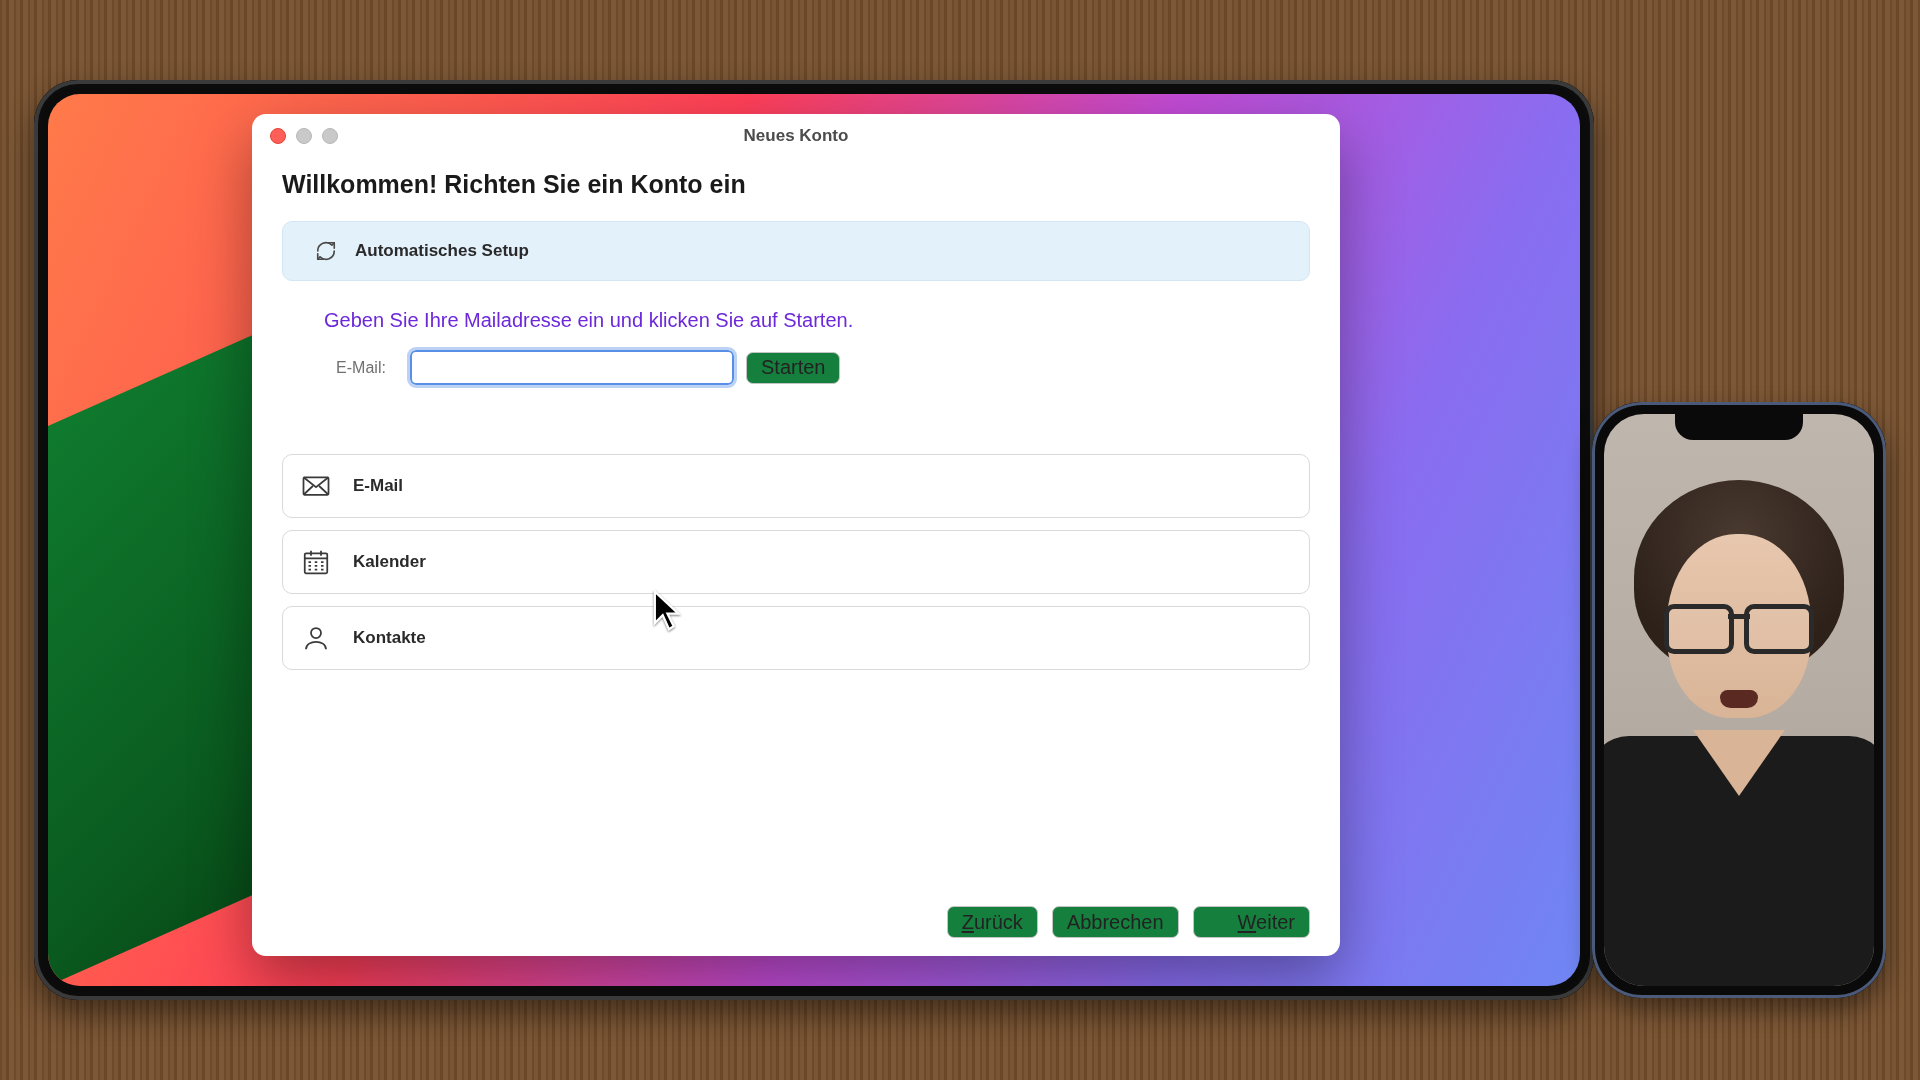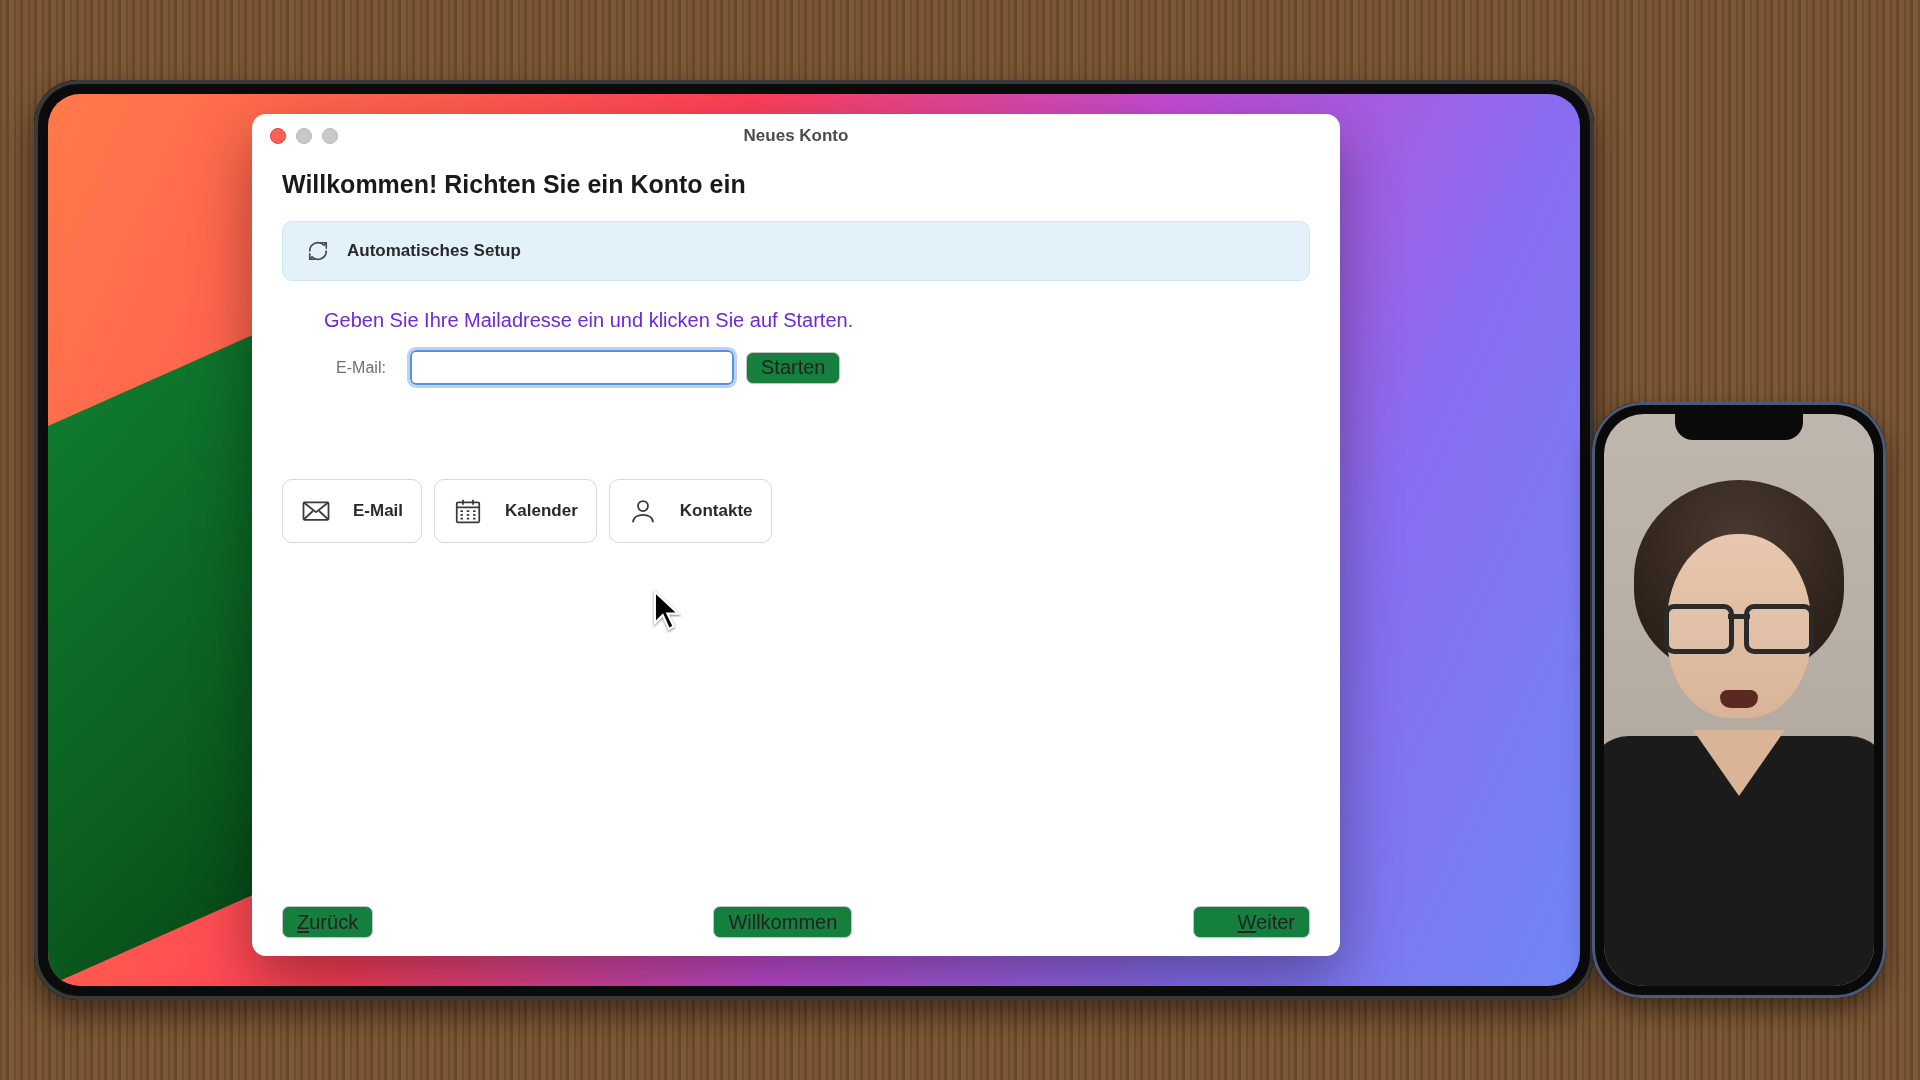--- a/index.html
+++ b/index.html
@@ -44,43 +44,43 @@
   .traffic{display:flex;gap:10px;margin-left:18px;}
   .traffic span{width:14px;height:14px;border-radius:50%;}
   .traffic .close{background:#ff5f57;border:1px solid #e24238;}
   .traffic .min{background:#c9c9c9;border:1px solid #b7b7b7;}
   .traffic .max{background:#c9c9c9;border:1px solid #b7b7b7;}
   .title{position:absolute;left:0;right:0;text-align:center;font-size:17px;color:#4c4c4c;font-weight:600;}
   .content{padding:6px 30px 18px 30px;flex:1;display:flex;flex-direction:column;}
   .heading{font-size:25px;font-weight:700;color:#1a1a1a;margin:6px 0 22px 0;}
   .setup-banner{
     background:#e3f1fb;border:1px solid #d3e6f5;border-radius:10px;
-    height:58px;display:flex;align-items:center;gap:18px;padding:0 24px;
+    height:58px;display:flex;align-items:center;gap:18px;padding:0 32px;
   }
   .setup-banner .txt{font-size:17px;font-weight:700;color:#2a2a2a;}
   .hint{margin:28px 0 18px 42px;font-size:20px;color:#6d28d9;}
   .form-row{display:flex;align-items:center;gap:12px;margin-left:42px;}
   .form-row label{font-size:16px;color:#707070;width:74px;text-align:center;}
   .email-input{
     width:324px;height:35px;border:2px solid #5a8fe8;border-radius:6px;
     outline:3px solid #bcd2f5;outline-offset:0;
     padding:0 8px;font-size:15px;box-sizing:border-box;
   }
   .btn{
     height:32px;padding:0 14px;border:1px solid #c4c4c4;background:#15803d;border-radius:7px;
     font-size:20px;color:#222;cursor:pointer;
   }
-  .options{margin-top:94px;display:flex;flex-direction:row;gap:12px;}
+  .options{margin-top:69px;display:flex;flex-direction:column;gap:12px;}
   .opt{
     border:1px solid #d9d9d9;border-radius:10px;height:62px;
     display:flex;align-items:center;gap:22px;padding:0 18px;cursor:pointer;
   }
   .opt .txt{font-size:17px;font-weight:700;color:#2a2a2a;}
   .footer{
-    margin-top:auto;display:flex;justify-content:space-between;gap:14px;padding-top:18px;
+    margin-top:auto;display:flex;justify-content:flex-end;gap:14px;padding-top:18px;
   }
   .btn.primary{border:1px solid #c4c4c4;padding-left:44px;}
   .uline{text-decoration:underline;text-underline-offset:2px;}
   
   .cursor{
     position:absolute;left:400px;top:476px;pointer-events:none;
   }
   .cursor svg{filter:drop-shadow(0 1px 1px rgba(0,0,0,.5));}
   
   .phone{
@@ -204,21 +204,21 @@
                   <path d="M4 21c0-4 4-6 8-6s8 2 8 6"></path>
                 </svg>
               </span>
               <span class="txt">Kontakte</span>
             </div>
 
           </div>
 
           <div class="footer">
             <button class="btn"><span class="uline">Z</span><span>urück</span></button>
-            <button class="btn">Willkommen</button>
+            <button class="btn">Abbrechen</button>
             <button class="btn primary"><span class="uline">W</span><span>eiter</span></button>
           </div>
         </div>
 
         <div class="cursor">
           <svg width="34" height="44" viewBox="0 0 20 28">
             <path d="M1 1 L1 21 L6 16 L10 25 L13 23 L9 15 L16 15 Z" fill="#000" stroke="#fff" stroke-width="1.4"></path>
           </svg>
         </div>
 

